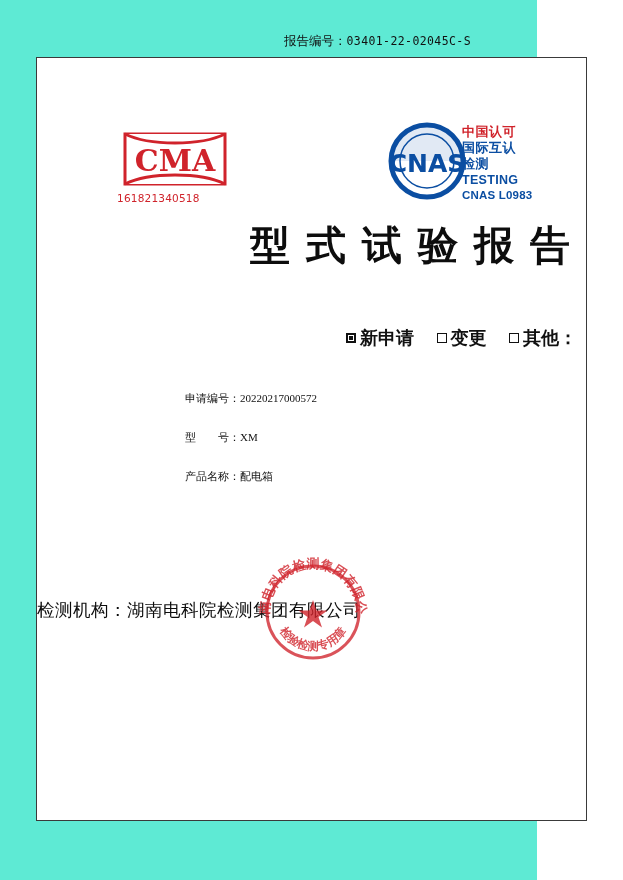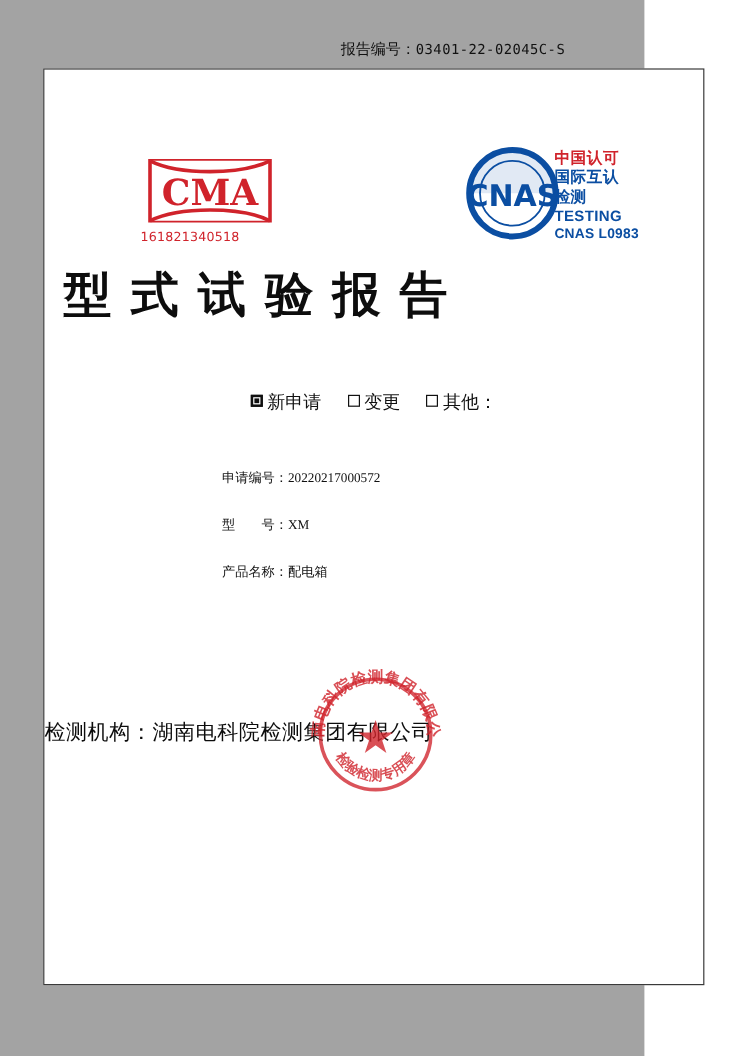--- a/index.html
+++ b/index.html
@@ -13,21 +13,21 @@
     font-family: "Liberation Serif", serif;
     color: #1a1a1a;
     position: relative;
     overflow: hidden;
   }
   .page {
     position: absolute;
     left: 0; top: 0;
     width: 537px;
     height: 880px;
-    background: #a3a3a3;
+    background: #5eead4;
   }
   
   .report-no {
     position: absolute;
     top: 33px;
     right: 66px;
     font-family: "DejaVu Sans Mono", monospace;
     font-size: 11.5px;
     letter-spacing: 0.4px;
     color: #111;
@@ -126,37 +126,38 @@
     font-weight: bold;
     color: #0b4ea2;
     letter-spacing: 0.2px;
   }
   
   .title {
     position: absolute;
     left: 0;
     top: 160px;
     width: 100%;
-    text-align: left;
+    text-align: right;
     font-size: 40px;
     font-weight: bold;
     letter-spacing: 16px;
     text-indent: 16px;
     font-family: "DejaVu Serif", serif;
     color: #0d0d0d;
   }
   
   .checkrow {
     position: absolute;
     left: 0;
     top: 268px;
     width: 100%;
-    text-align: center;
-    font-size: 15px;
+    text-align: right;
+    font-size: 18px;
     color: #111;
+    font-weight: bold;
   }
   .checkrow .box {
     display: inline-block;
     width: 10px;
     height: 10px;
     border: 1px solid #111;
     margin-right: 4px;
     vertical-align: 1px;
     box-sizing: border-box;
   }

